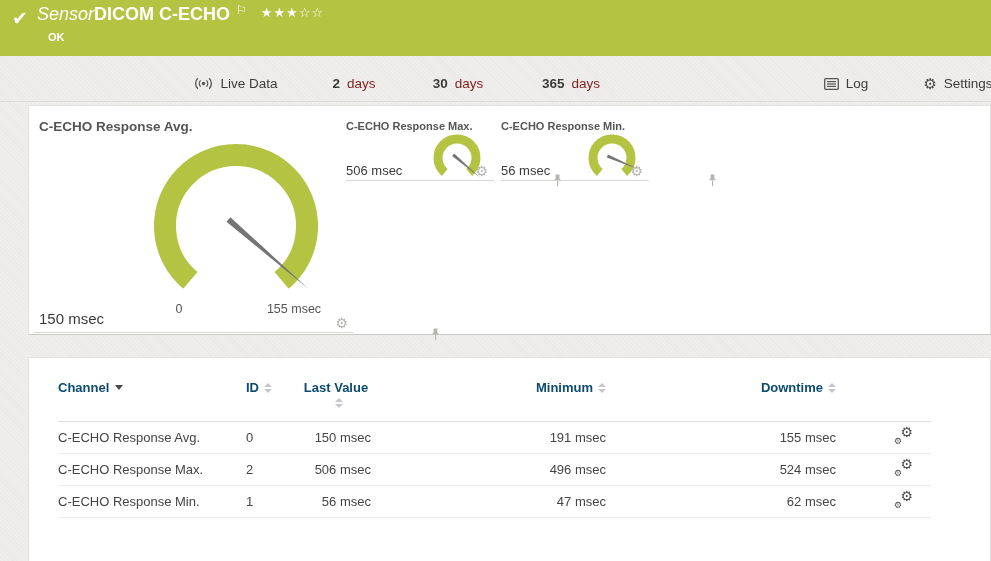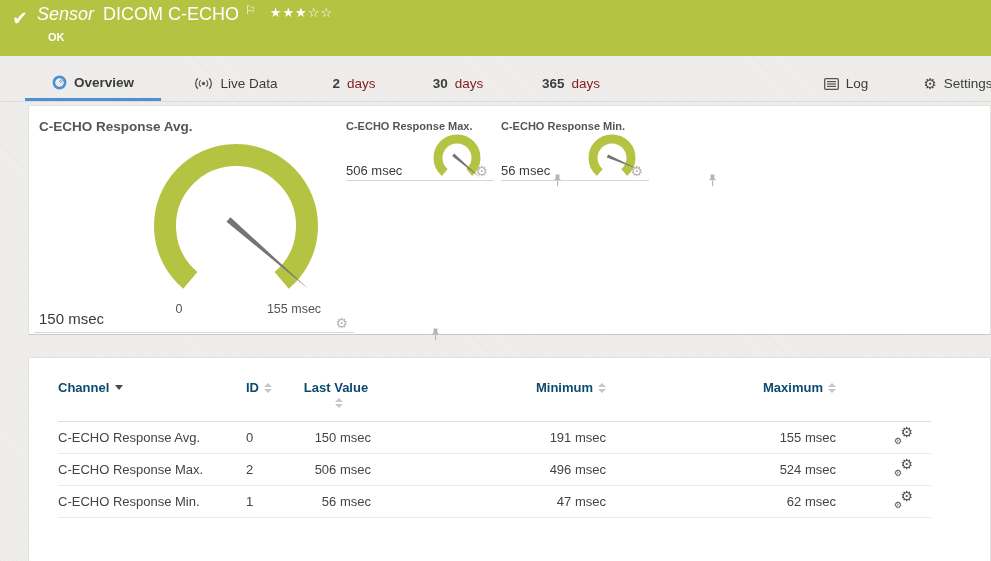--- a/index.html
+++ b/index.html
@@ -16,21 +16,21 @@
     font-family:"Liberation Sans","DejaVu Sans",sans-serif;
     background-color:#efeeec;
     background-image:repeating-linear-gradient(45deg, rgba(0,0,0,0.018) 0 1px, transparent 1px 3px);
     color:var(--txt);
   }
   
   .banner{position:absolute;left:0;top:0;width:991px;height:56px;background:var(--green);color:#fff;}
   .banner .check{position:absolute;left:12px;top:7px;font-size:19px;font-weight:bold;}
   .banner .line1{position:absolute;left:37px;top:4px;white-space:nowrap;}
   .banner .kind{font-style:italic;font-size:18px;}
-  .banner .title{font-size:18px;margin-left:9px;}
+  .banner .title{font-size:18px;margin-left:0;font-weight:bold;}
   .banner .flag{font-size:12px;vertical-align:top;margin-left:6px;position:relative;top:-1px;}
   .banner .stars{font-size:13px;letter-spacing:1px;margin-left:14px;vertical-align:top;position:relative;top:1px;}
   .banner .status{position:absolute;left:48px;top:31px;font-size:11px;font-weight:bold;}
   
   .tabbar{position:absolute;left:0;top:66px;width:991px;height:36px;border-bottom:1px solid #dddcd8;}
   .tab{position:absolute;top:0;height:35px;display:flex;align-items:center;justify-content:center;
        gap:7px;font-size:13.5px;color:#3c3c3c;cursor:pointer;white-space:nowrap;}
   .tab.active{border-bottom:3px solid var(--blue);font-weight:bold;}
   .tab .num{font-weight:bold;}
   .tab .dlabel{color:#7f1d1d;}
@@ -82,28 +82,20 @@
 
 <div class="banner">
   <span class="check">✔</span>
   <div class="line1">
     <span class="kind">Sensor</span><span class="title">DICOM C-ECHO</span><span class="flag">⚐</span><span class="stars">★★★☆☆</span>
   </div>
   <div class="status">OK</div>
 </div>
 
 <div class="tabbar">
-  <div class="tab active" style="left:25px;width:136px;">
-    <svg width="15" height="15" viewBox="0 0 15 15">
-      <circle cx="7.5" cy="7.5" r="5.6" fill="none" stroke="#4a90d2" stroke-width="2.6"></circle>
-      <line x1="7.5" y1="7.5" x2="11.4" y2="4.2" stroke="#4a90d2" stroke-width="2.2"></line>
-      <line x1="7.2" y1="7.8" x2="11.2" y2="4.4" stroke="#fff" stroke-width="1"></line>
-    </svg>
-    <span>Overview</span>
-  </div>
   <div class="tab" style="left:180px;width:112px;">
     <svg width="19" height="13" viewBox="0 0 19 13">
       <circle cx="9.5" cy="6.5" r="1.7" fill="#555"></circle>
       <path d="M6.6 3.4 A4.4 4.4 0 0 0 6.6 9.6 M3.8 1.2 A7.6 7.6 0 0 0 3.8 11.8" fill="none" stroke="#555" stroke-width="1.3"></path>
       <path d="M12.4 3.4 A4.4 4.4 0 0 1 12.4 9.6 M15.2 1.2 A7.6 7.6 0 0 1 15.2 11.8" fill="none" stroke="#555" stroke-width="1.3"></path>
     </svg>
     <span>Live Data</span>
   </div>
   <div class="tab" style="left:318px;width:72px;">
     <span class="num">2</span>
@@ -218,21 +210,21 @@
         <th class="c-left">
           <span>ID</span><span class="sort-both"><i class="up"></i><i class="down"></i></span>
         </th>
         <th class="c-center">
           <span>Last Value</span><span class="sort-both"><i class="up"></i><i class="down"></i></span>
         </th>
         <th class="c-right">
           <span>Minimum</span><span class="sort-both"><i class="up"></i><i class="down"></i></span>
         </th>
         <th class="c-right">
-          <span>Maximum</span><span class="sort-both"><i class="up"></i><i class="down"></i></span>
+          <span>Downtime</span><span class="sort-both"><i class="up"></i><i class="down"></i></span>
         </th>
         <th></th>
       </tr>
     </thead>
     <tbody>
       <tr>
         <td class="c-left">C-ECHO Response Avg.</td>
         <td class="c-left">0</td>
         <td class="c-right">150 msec</td>
         <td class="c-right">191 msec</td>

